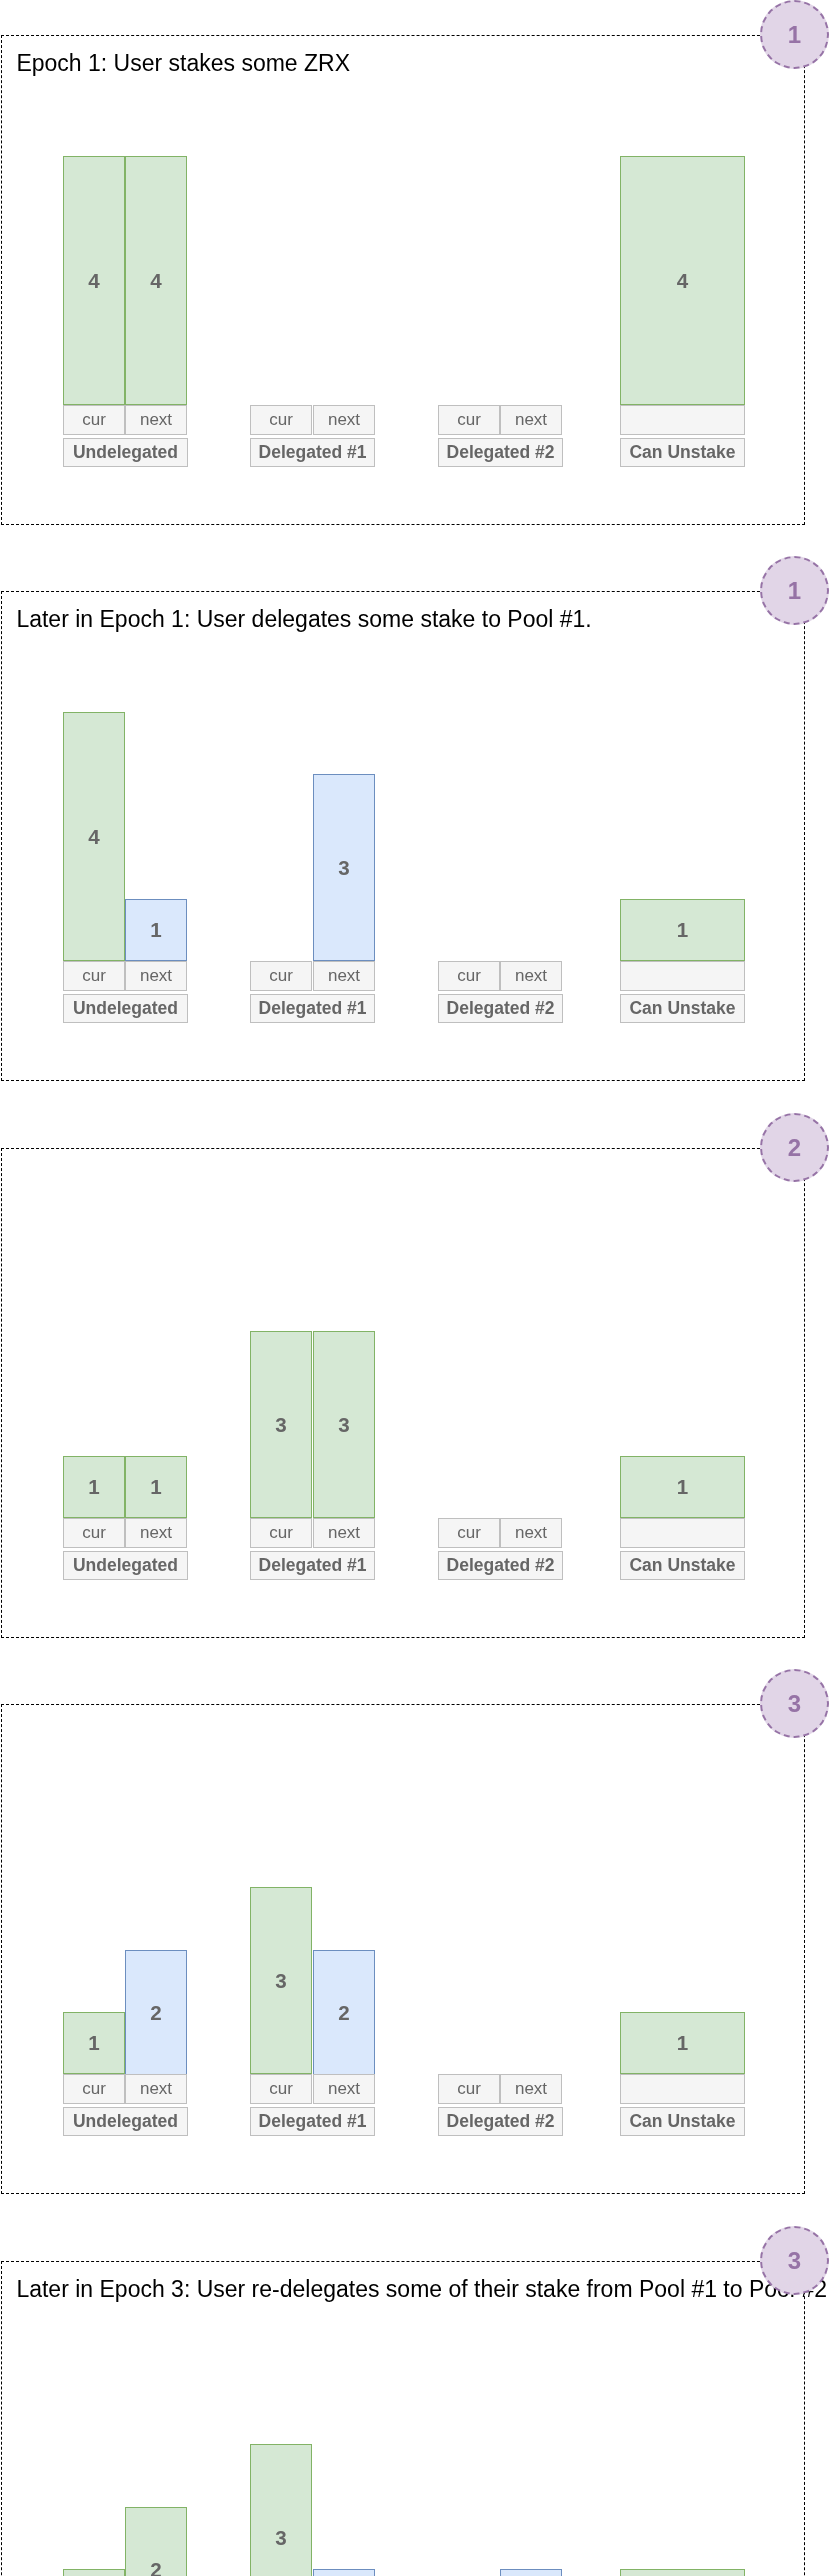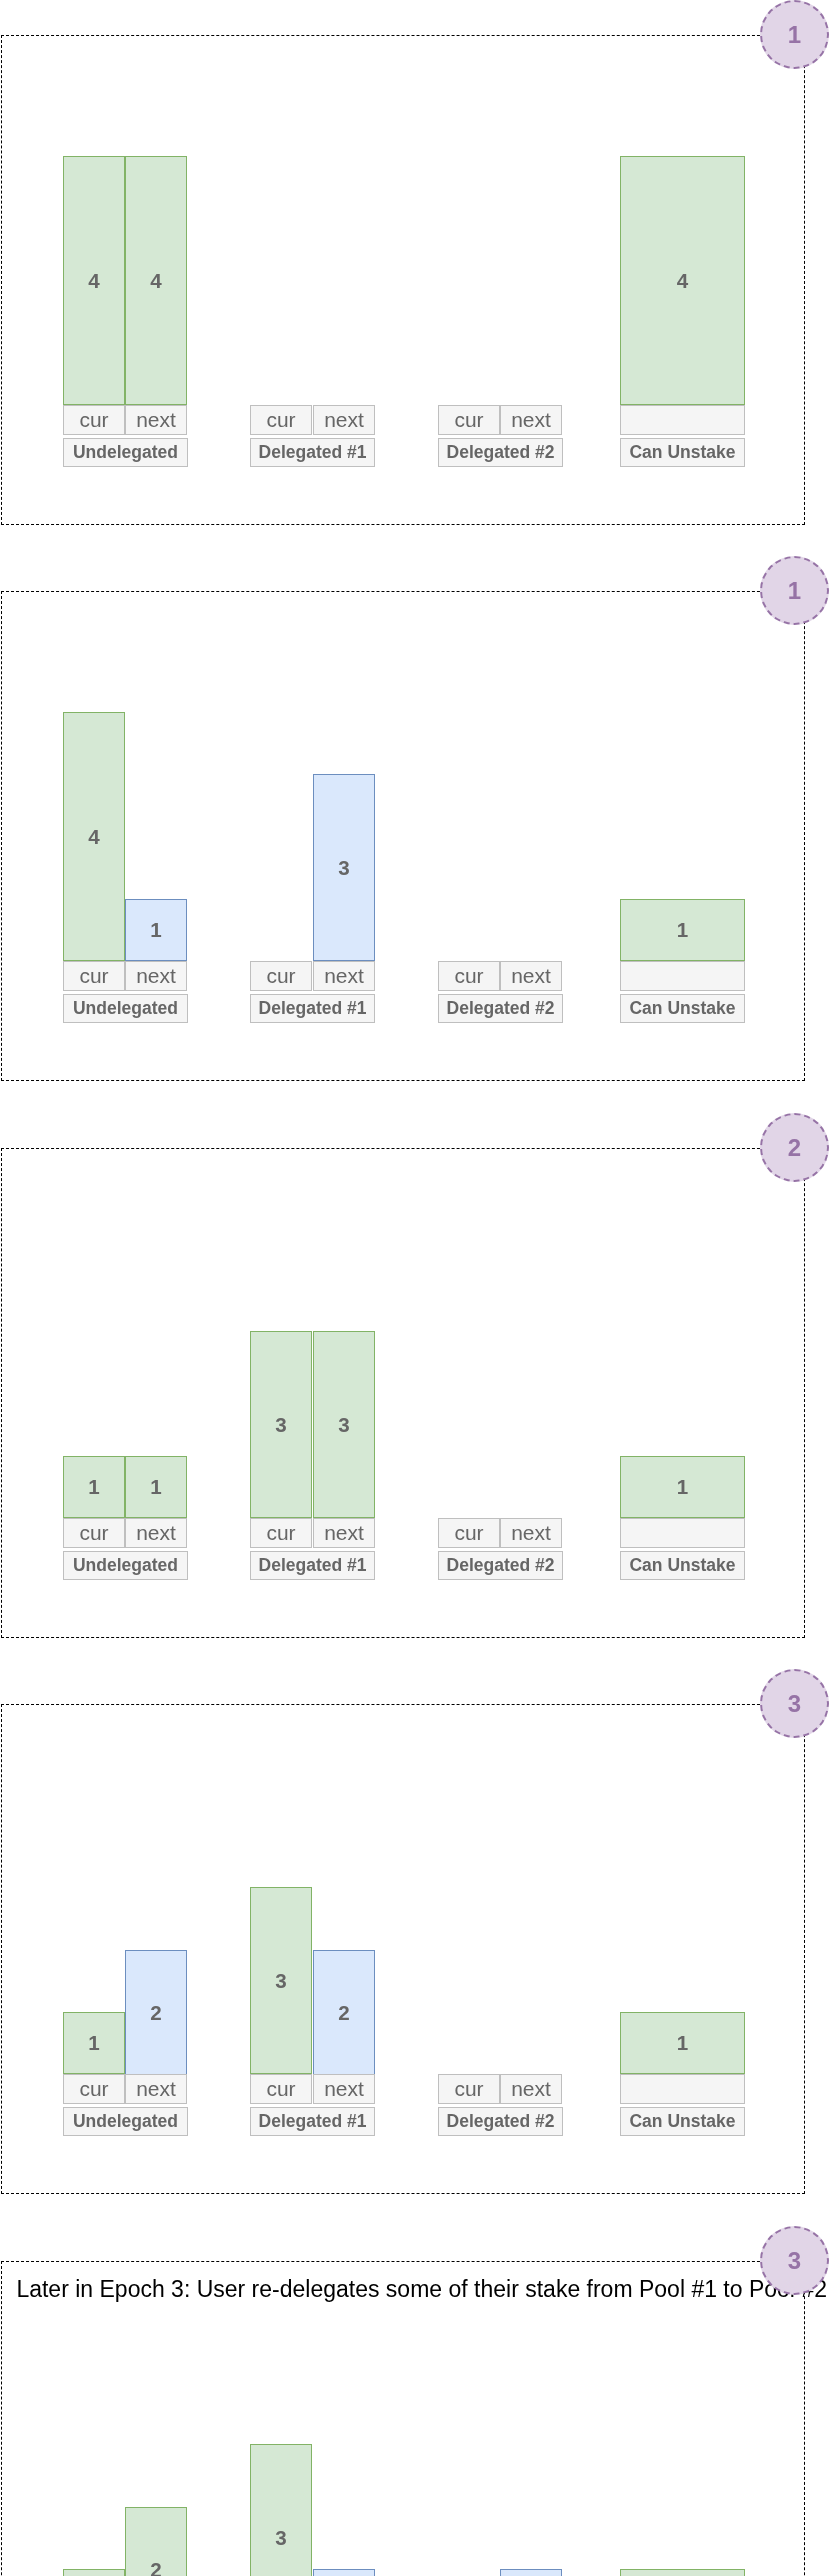--- a/index.html
+++ b/index.html
@@ -4,29 +4,30 @@
 <style>
   html,body{margin:0;padding:0;background:#ffffff;}
   body{width:830px;height:3866px;position:relative;font-family:"Liberation Sans",sans-serif;}
   .panel{position:absolute;left:1px;width:804px;height:490px;border:1.5px dashed #000000;background:#ffffff;box-sizing:border-box;}
   .badge{position:absolute;width:69px;height:69px;border-radius:50%;border:2.1px dashed #9673a6;background:#e1d5e7;box-sizing:border-box;display:flex;align-items:center;justify-content:center;font-size:24px;font-weight:bold;color:#9673a6;z-index:5;}
   .title{position:absolute;left:14.4px;top:14.4px;font-size:23px;color:#000000;white-space:nowrap;}
   .bar{position:absolute;box-sizing:border-box;display:flex;align-items:center;justify-content:center;font-size:20.6px;font-weight:bold;color:#666666;}
   .bar.green{background:#d5e8d4;border:1.5px solid #82b366;}
   .bar.blue{background:#dae8fc;border:1.5px solid #6c8ebf;}
   .cell{position:absolute;box-sizing:border-box;background:#f5f5f5;border:1px solid #bfbfbf;display:flex;align-items:center;justify-content:center;color:#666666;}
-  .cell.hdr{font-size:21px;}
+  .cell.hdr{font-size:17px;}
   .cell.grp{font-size:17.5px;font-weight:bold;text-align:right;}
 </style>
 </head>
 <body>
 
 <div id="diagram-root">
     <div class="panel" style="top: 35px;">
       <div class="badge" style="left: 758px; top: -36px;">1</div>
+      <div class="title">Epoch 1: User stakes some ZRX</div>
       <div class="bar green" style="left: 61px; width: 62px; top: 120px; height: 249px;">
         <span>4</span>
       </div>
       <div class="bar green" style="left: 123px; width: 62px; top: 120px; height: 249px;">
         <span>4</span>
       </div>
       <div class="cell hdr" style="left: 61px; top: 369px; width: 62px; height: 30px;">cur</div>
       <div class="cell hdr" style="left: 123px; top: 369px; width: 62px; height: 30px;">next</div>
       <div class="cell grp" style="left: 61px; top: 402px; width: 125px; height: 29px;">Undelegated</div>
       <div class="cell hdr" style="left: 248px; top: 369px; width: 62px; height: 30px;">cur</div>
@@ -36,20 +37,21 @@
       <div class="cell hdr" style="left: 498px; top: 369px; width: 62px; height: 30px;">next</div>
       <div class="cell grp" style="left: 436px; top: 402px; width: 125px; height: 29px;">Delegated #2</div>
       <div class="bar green" style="left: 618px; width: 125px; top: 120px; height: 249px;">
         <span>4</span>
       </div>
       <div class="cell hdr" style="left: 618px; top: 369px; width: 125px; height: 30px;"></div>
       <div class="cell grp" style="left: 618px; top: 402px; width: 125px; height: 29px;">Can Unstake</div>
     </div>
     <div class="panel" style="top: 591px;">
       <div class="badge" style="left: 758px; top: -36px;">1</div>
+      <div class="title">Later in Epoch 1: User delegates some stake to Pool #1.</div>
       <div class="bar green" style="left: 61px; width: 62px; top: 120px; height: 249px;">
         <span>4</span>
       </div>
       <div class="bar blue" style="left: 123px; width: 62px; top: 307px; height: 62px;">
         <span>1</span>
       </div>
       <div class="cell hdr" style="left: 61px; top: 369px; width: 62px; height: 30px;">cur</div>
       <div class="cell hdr" style="left: 123px; top: 369px; width: 62px; height: 30px;">next</div>
       <div class="cell grp" style="left: 61px; top: 402px; width: 125px; height: 29px;">Undelegated</div>
       <div class="bar blue" style="left: 311px; width: 62px; top: 182px; height: 187px;">

